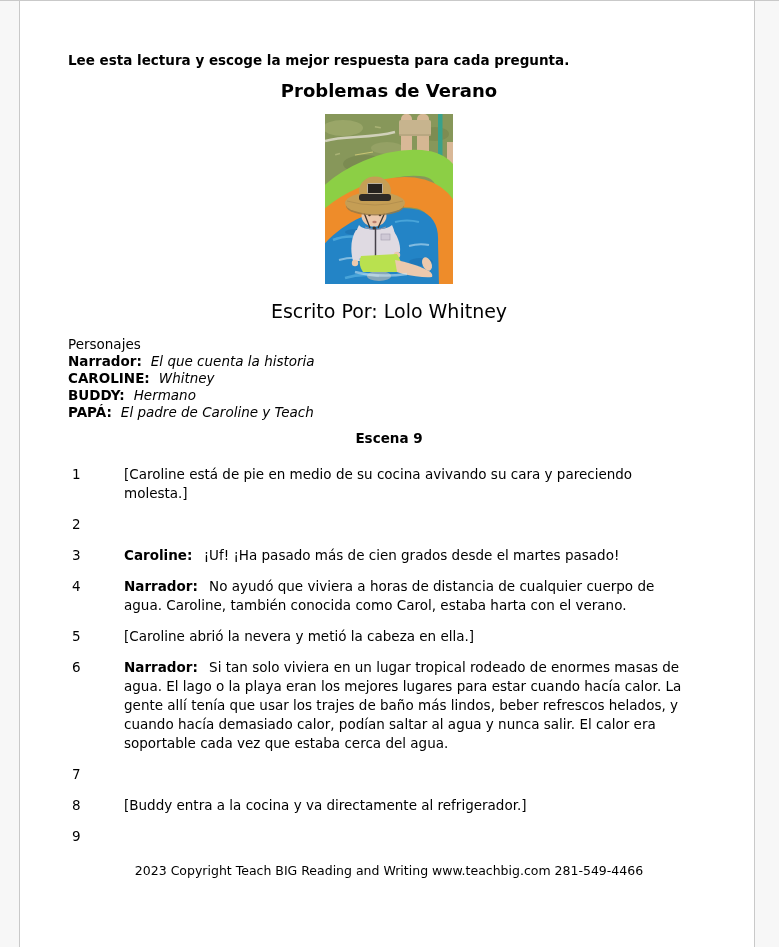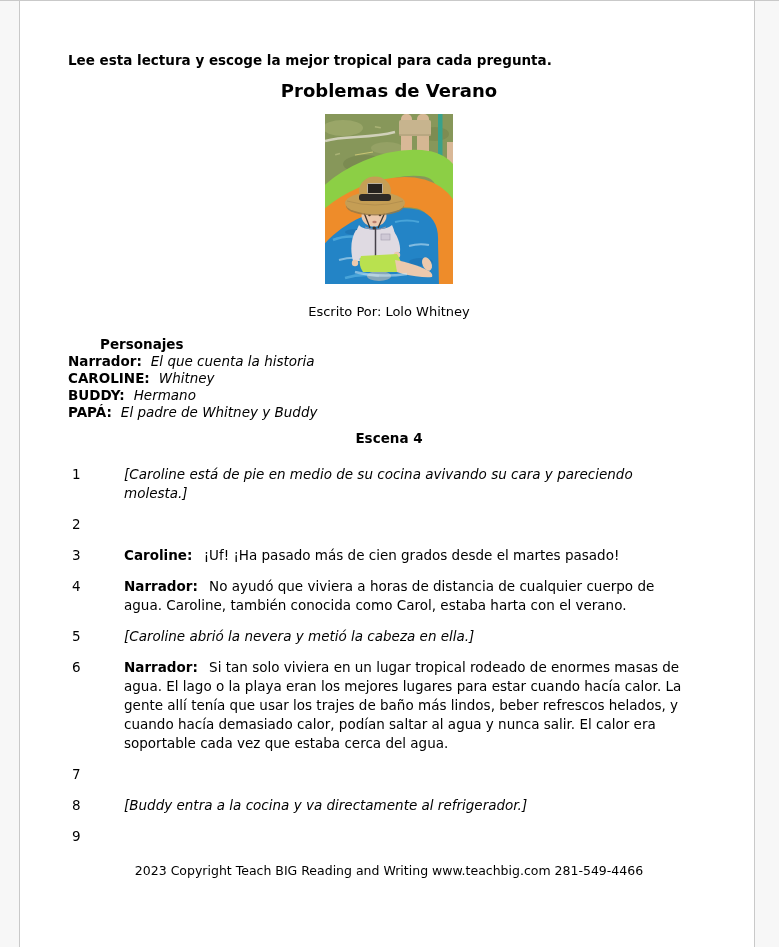--- a/index.html
+++ b/index.html
@@ -17,33 +17,33 @@
     border-left:1px solid var(--border,#c9c9c9);
     border-right:1px solid var(--border,#c9c9c9);
     box-sizing:border-box;
     overflow:hidden;
   }
   .content{padding:50px 44px 0 48px;}
   .instruction{font-weight:bold;font-size:13.5px;line-height:19px;}
   .story-title{font-weight:bold;font-size:18px;line-height:19px;text-align:center;margin-top:11px;}
   .photo-wrap{margin-top:14px;text-align:center;line-height:0;}
   .photo-wrap svg{display:inline-block;}
-  .byline{margin-top:18px;text-align:center;font-size:13px;line-height:19px;}
+  .byline{margin-top:18px;text-align:center;font-size:19px;line-height:19px;}
   .personajes{margin-top:15px;font-size:13.5px;line-height:17px;}
-  .pers-heading{font-weight:bold;margin-left:32px;}
+  .pers-heading{font-weight:normal;}
   .pers-row b{font-weight:bold;}
   .pers-row i{margin-left:9px;}
   .scene-heading{margin-top:8px;text-align:center;font-weight:bold;font-size:13.5px;line-height:19px;}
   .script{margin-top:17px;font-size:13.5px;}
   .row{display:flex;margin-bottom:12px;}
   .num{width:52px;padding-left:4px;flex-shrink:0;line-height:19px;}
   .line-body{width:566px;max-width:566px;line-height:19px;}
   .speaker{font-weight:bold;}
   .speech-text{margin-left:7px;white-space:pre-wrap;}
-  .direction{font-style:italic;}
+  .direction{}
   .footer{margin-top:16px;text-align:center;font-size:12.5px;line-height:17px;}
 
   
   .grass{fill:var(--grass,#87975a);} .grass-l{fill:var(--grass-light,#a9b275);} .grass-d{fill:var(--grass-dark,#6d7d46);}
   .skin{fill:var(--skin,#d9b897);} .khaki{fill:var(--khaki,#c7b48e);} .pole{fill:var(--pole,#38a18c);}
   .rim-green{stroke:var(--pool-green,#8ccf45);fill:none;stroke-linecap:round;}
   .rim-orange{stroke:var(--pool-orange,#ee8c2a);fill:none;stroke-linecap:round;}
   .water{fill:var(--water,#2384c6);}
   .ripple{stroke:var(--water-light,#5cb5e3);fill:none;opacity:.65;}
   .ripple-w{stroke:#cfeaf6;fill:none;opacity:.55;}
@@ -51,21 +51,21 @@
   .bskin{fill:var(--baby-skin,#ecc9ad);} .shirt{fill:var(--shirt,#dfdae2);} .shorts{fill:var(--shorts,#b9e14f);}
 </style>
 </head>
 <body>
 
 <div class="top-line"></div>
 
 <div class="page">
   <div class="content">
 
-    <div class="instruction">Lee esta lectura y escoge la mejor tropical para cada pregunta.</div>
+    <div class="instruction">Lee esta lectura y escoge la mejor respuesta para cada pregunta.</div>
 
     <div class="story-title">Problemas de Verano</div>
 
     <div class="photo-wrap">
       <svg width="128" height="170" viewBox="0 0 128 170" role="img">
 
         <rect class="grass" x="0" y="0" width="128" height="170"></rect>
         <ellipse class="grass-l" cx="18" cy="14" rx="20" ry="8" opacity="0.55"></ellipse>
         <ellipse class="grass-l" cx="62" cy="34" rx="16" ry="6" opacity="0.4"></ellipse>
         <ellipse class="grass-d" cx="40" cy="50" rx="22" ry="9" opacity="0.45"></ellipse>
@@ -141,25 +141,25 @@
       <div class="pers-row">
         <b>Narrador:</b><i>El que cuenta la historia</i>
       </div>
       <div class="pers-row">
         <b>CAROLINE:</b><i>Whitney</i>
       </div>
       <div class="pers-row">
         <b>BUDDY:</b><i>Hermano</i>
       </div>
       <div class="pers-row">
-        <b>PAPÁ:</b><i>El padre de Whitney y Buddy</i>
+        <b>PAPÁ:</b><i>El padre de Caroline y Teach</i>
       </div>
     </div>
 
-    <div class="scene-heading">Escena 4</div>
+    <div class="scene-heading">Escena 9</div>
 
     <div class="script">
 
       <div class="row">
         <div class="num">1</div>
         <div class="line-body direction">[Caroline está de pie en medio de su cocina avivando su cara y pareciendo molesta.]</div>
       </div>
 
       <div class="row">
         <div class="num">2</div>

